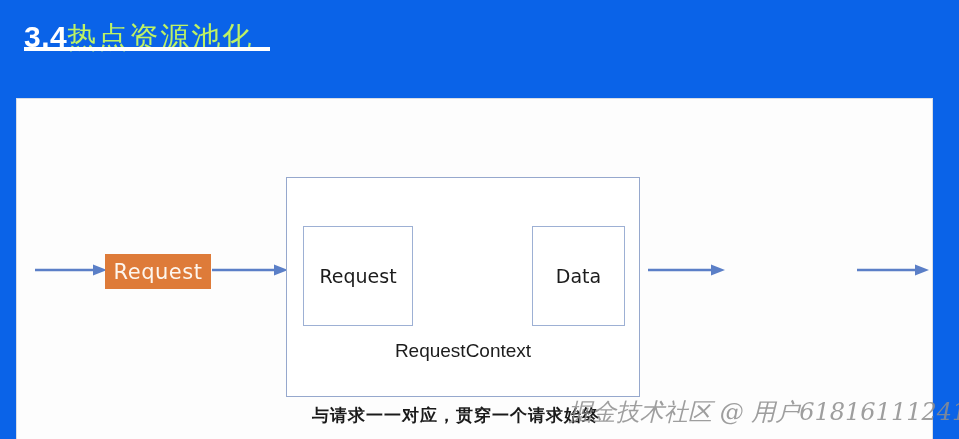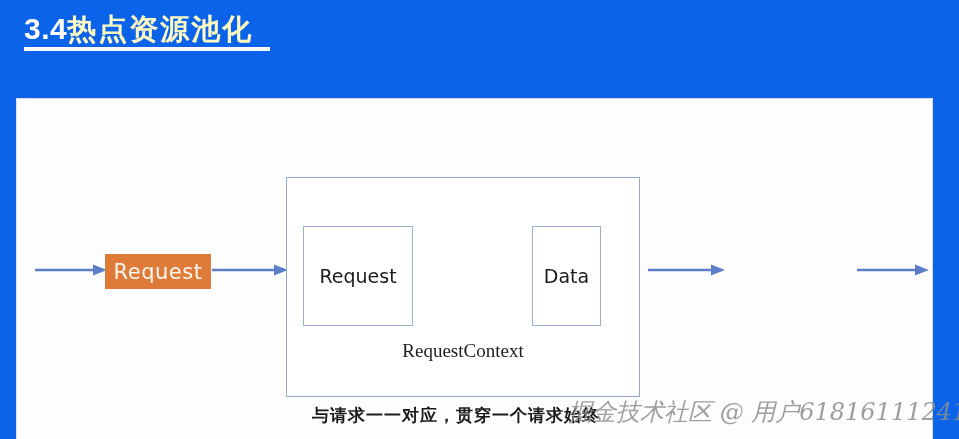--- a/index.html
+++ b/index.html
@@ -31,24 +31,25 @@
     gap: 0;
     white-space: nowrap;
   }
   #title-number {
     color: #ffffff;
     font-size: 30px;
     font-weight: bold;
     letter-spacing: 0.5px;
   }
   #title-text {
-    color: #fef9c3;
+    color: #bef264;
     font-size: 29px;
-    font-weight: bold;
+    font-weight: normal;
     letter-spacing: 2px;
+    margin-top: 8px;
   }
   #title-rule {
     position: absolute;
     left: 24px;
     top: 47px;
     width: 246px;
     height: 4px;
     background: #ffffff;
   }
 
@@ -117,31 +118,31 @@
     box-sizing: border-box;
     display: flex;
     align-items: center;
     justify-content: center;
     color: #1c1c1c;
     font-size: 19px;
     font-family: "DejaVu Sans", sans-serif;
   }
   #inner-request  { left: 16px;  width: 110px; }
   #inner-response { left: 132px; width: 107px; }
-  #inner-data     { left: 245px; width: 69px;  }
+  #inner-data     { left: 245px; width: 93px;  }
 
   #context-label {
     position: absolute;
     left: 0;
     top: 162px;
     width: 100%;
     text-align: center;
     color: #1c1c1c;
     font-size: 19px;
-    font-family: Liberation Serif, serif;
+    font-family: Liberation Sans, sans-serif;
   }
 
   
   #caption {
     position: absolute;
     left: 312px;
     top: 404px;
     color: #1a1a1a;
     font-size: 17px;
     font-weight: bold;

